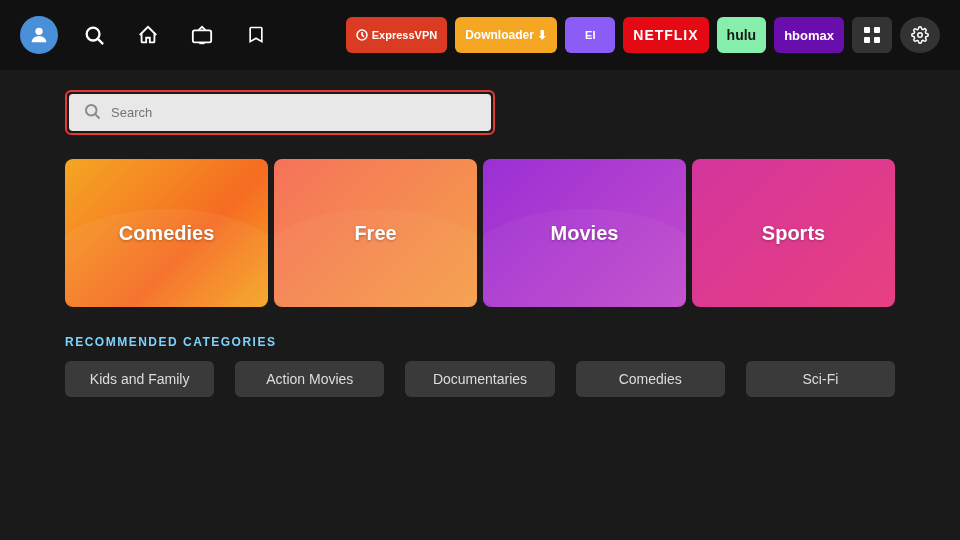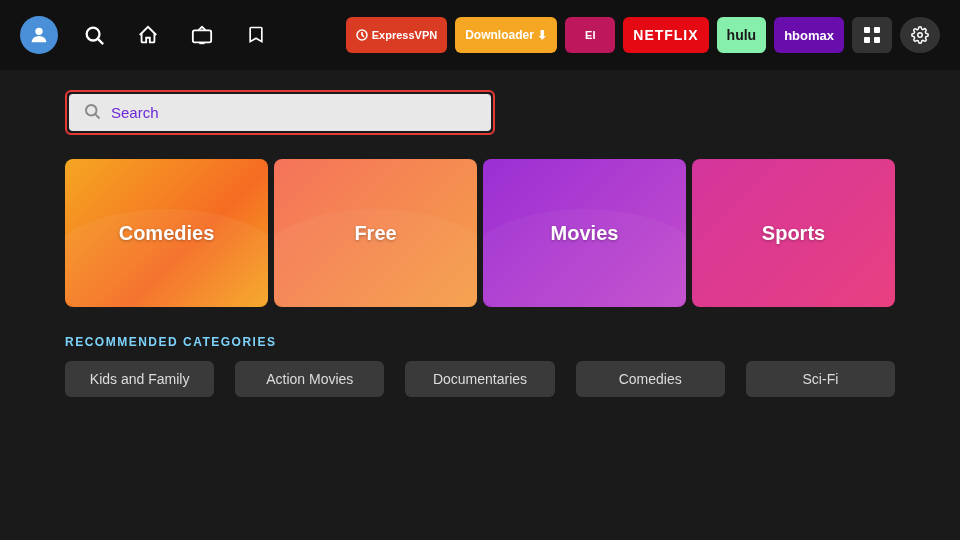--- a/index.html
+++ b/index.html
@@ -65,21 +65,21 @@
       color: white;
       font-size: 11px;
       gap: 4px;
     }
     .btn-downloader {
       background: #f5a623;
       color: white;
       font-size: 12px;
     }
     .btn-ei {
-      background: #be185d;
+      background: #8b5cf6;
       color: white;
       font-size: 11px;
       width: 50px;
     }
     .btn-netflix {
       background: #e50914;
       color: white;
       font-size: 14px;
       font-weight: 900;
       letter-spacing: 1px;
@@ -129,22 +129,22 @@
     .search-bar {
       display: flex;
       align-items: center;
       background: #e8e8e8;
       border-radius: 4px;
       padding: 8px 14px;
       gap: 10px;
       width: 100%;
     }
     .search-bar span {
-      color: #6d28d9;
-      font-size: 15px;
+      color: #737373;
+      font-size: 13px;
     }
     .search-text {
       color: #888;
       font-size: 17px;
     }
 
     
     .category-cards {
       display: flex;
       gap: 6px;

